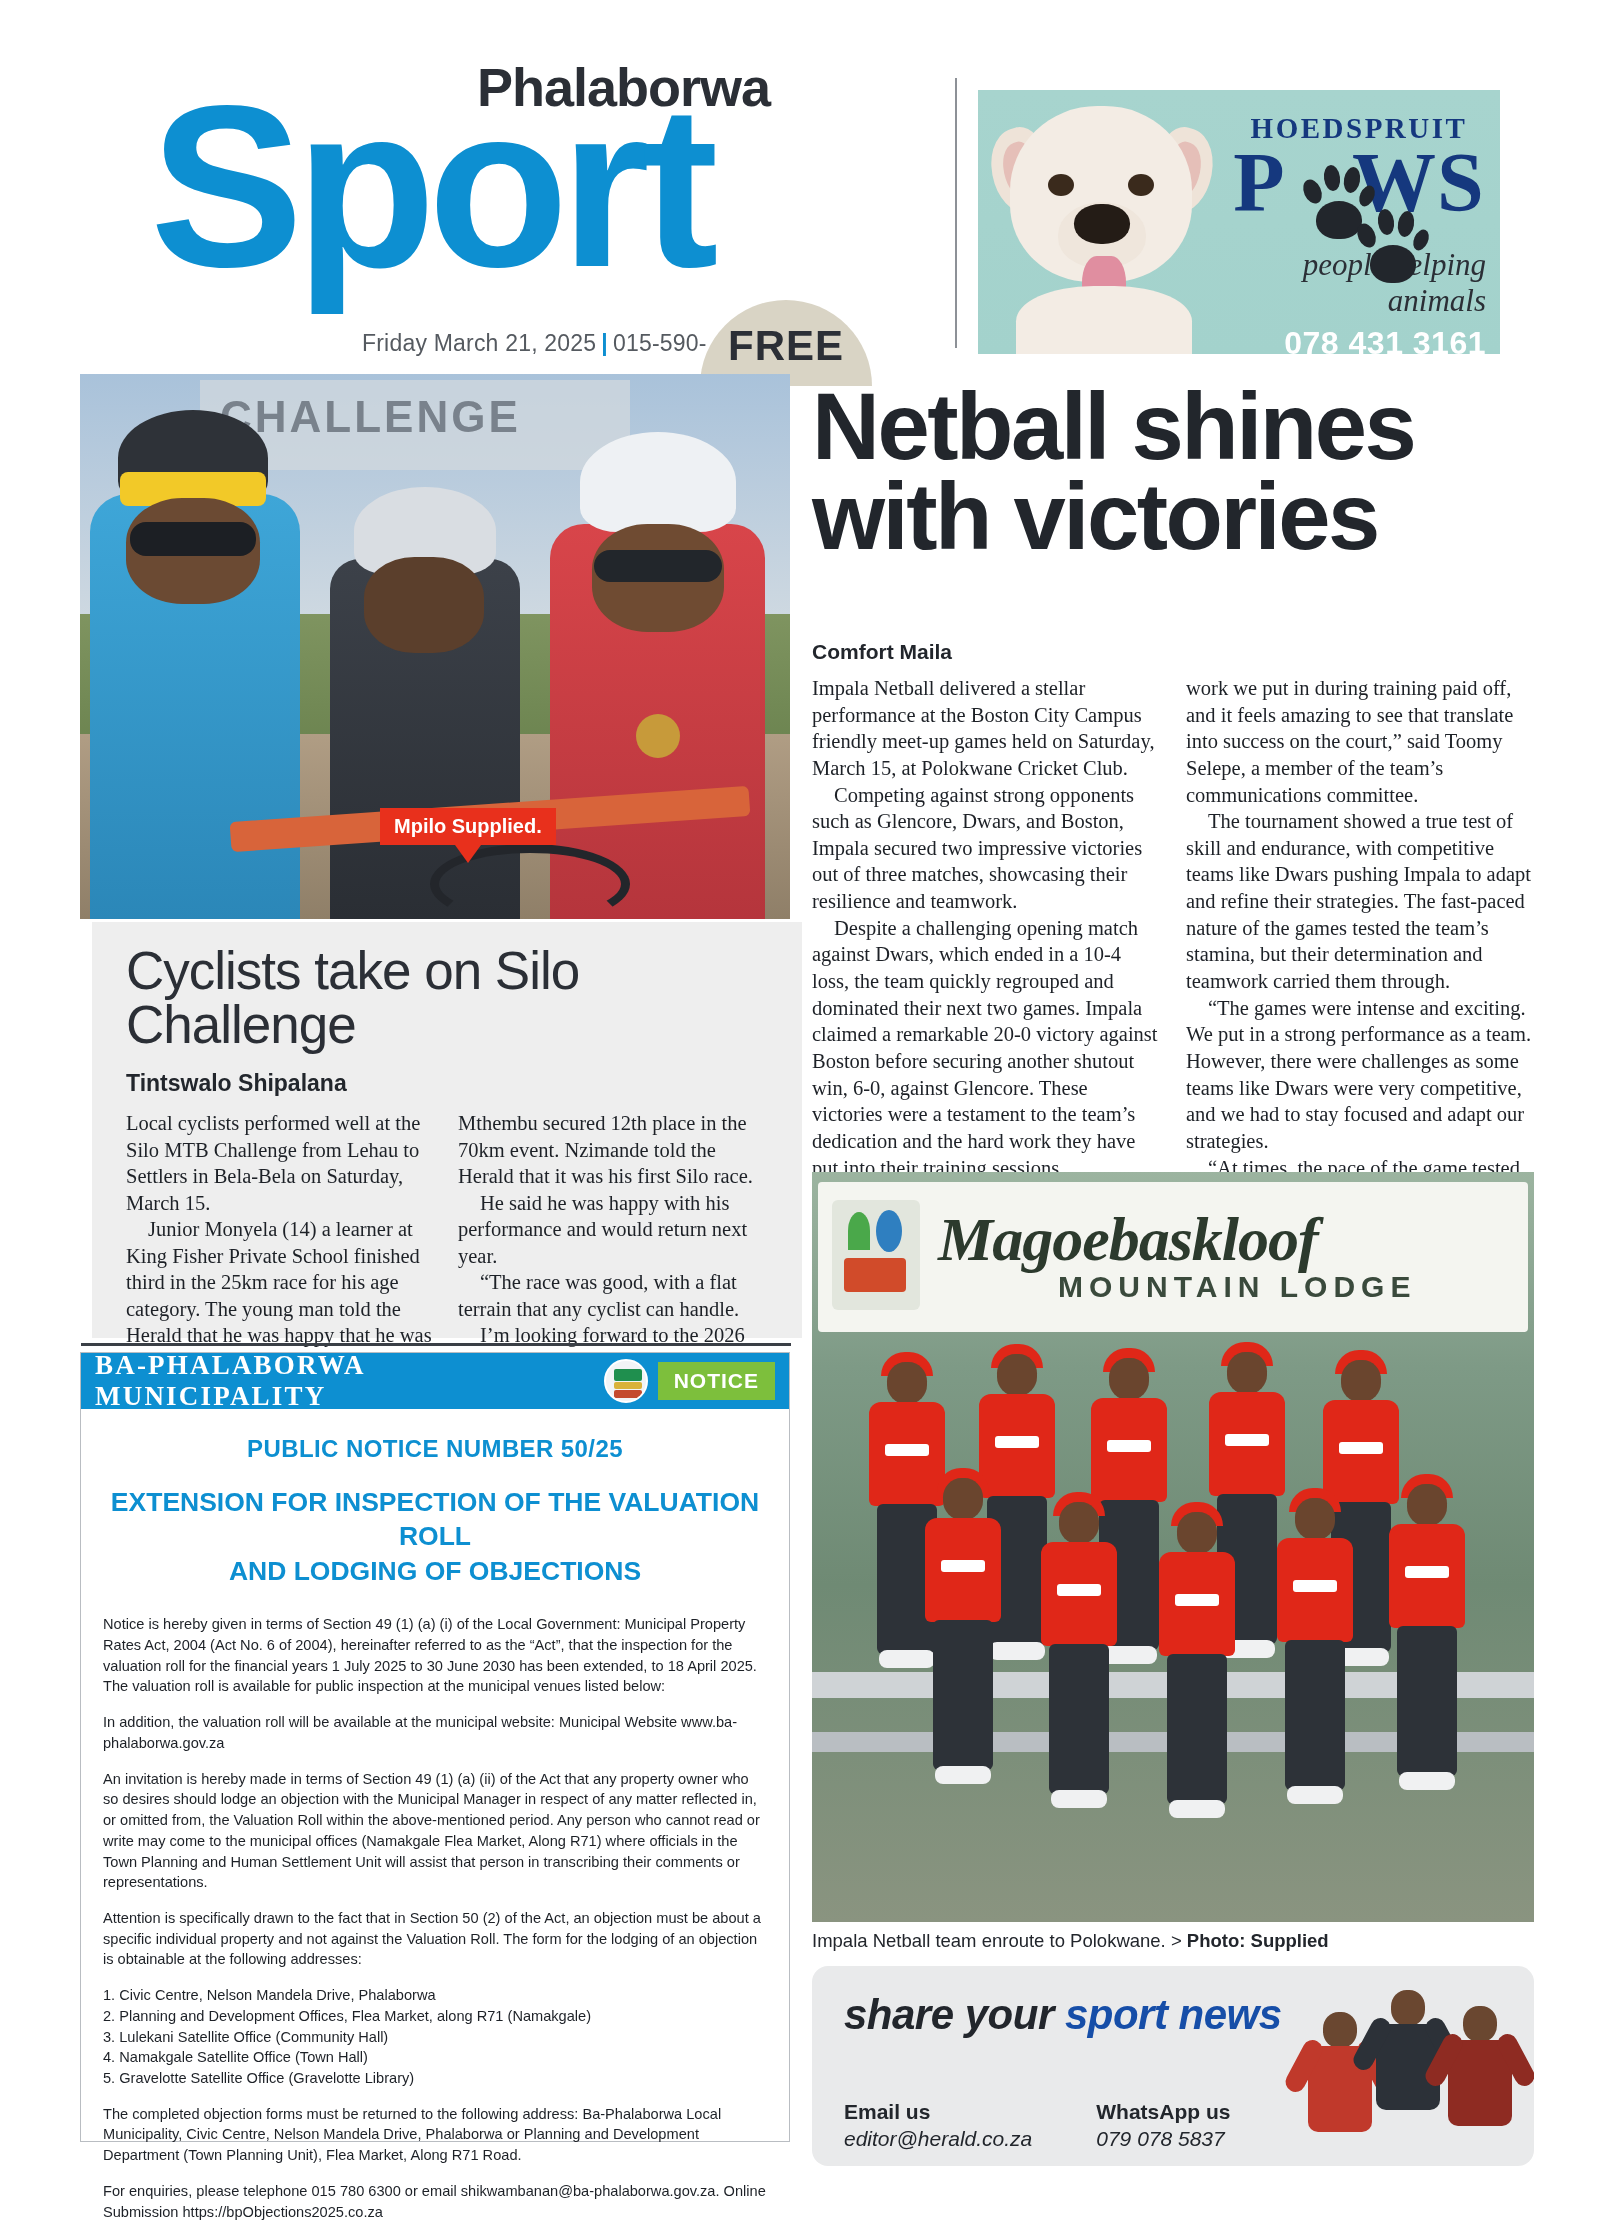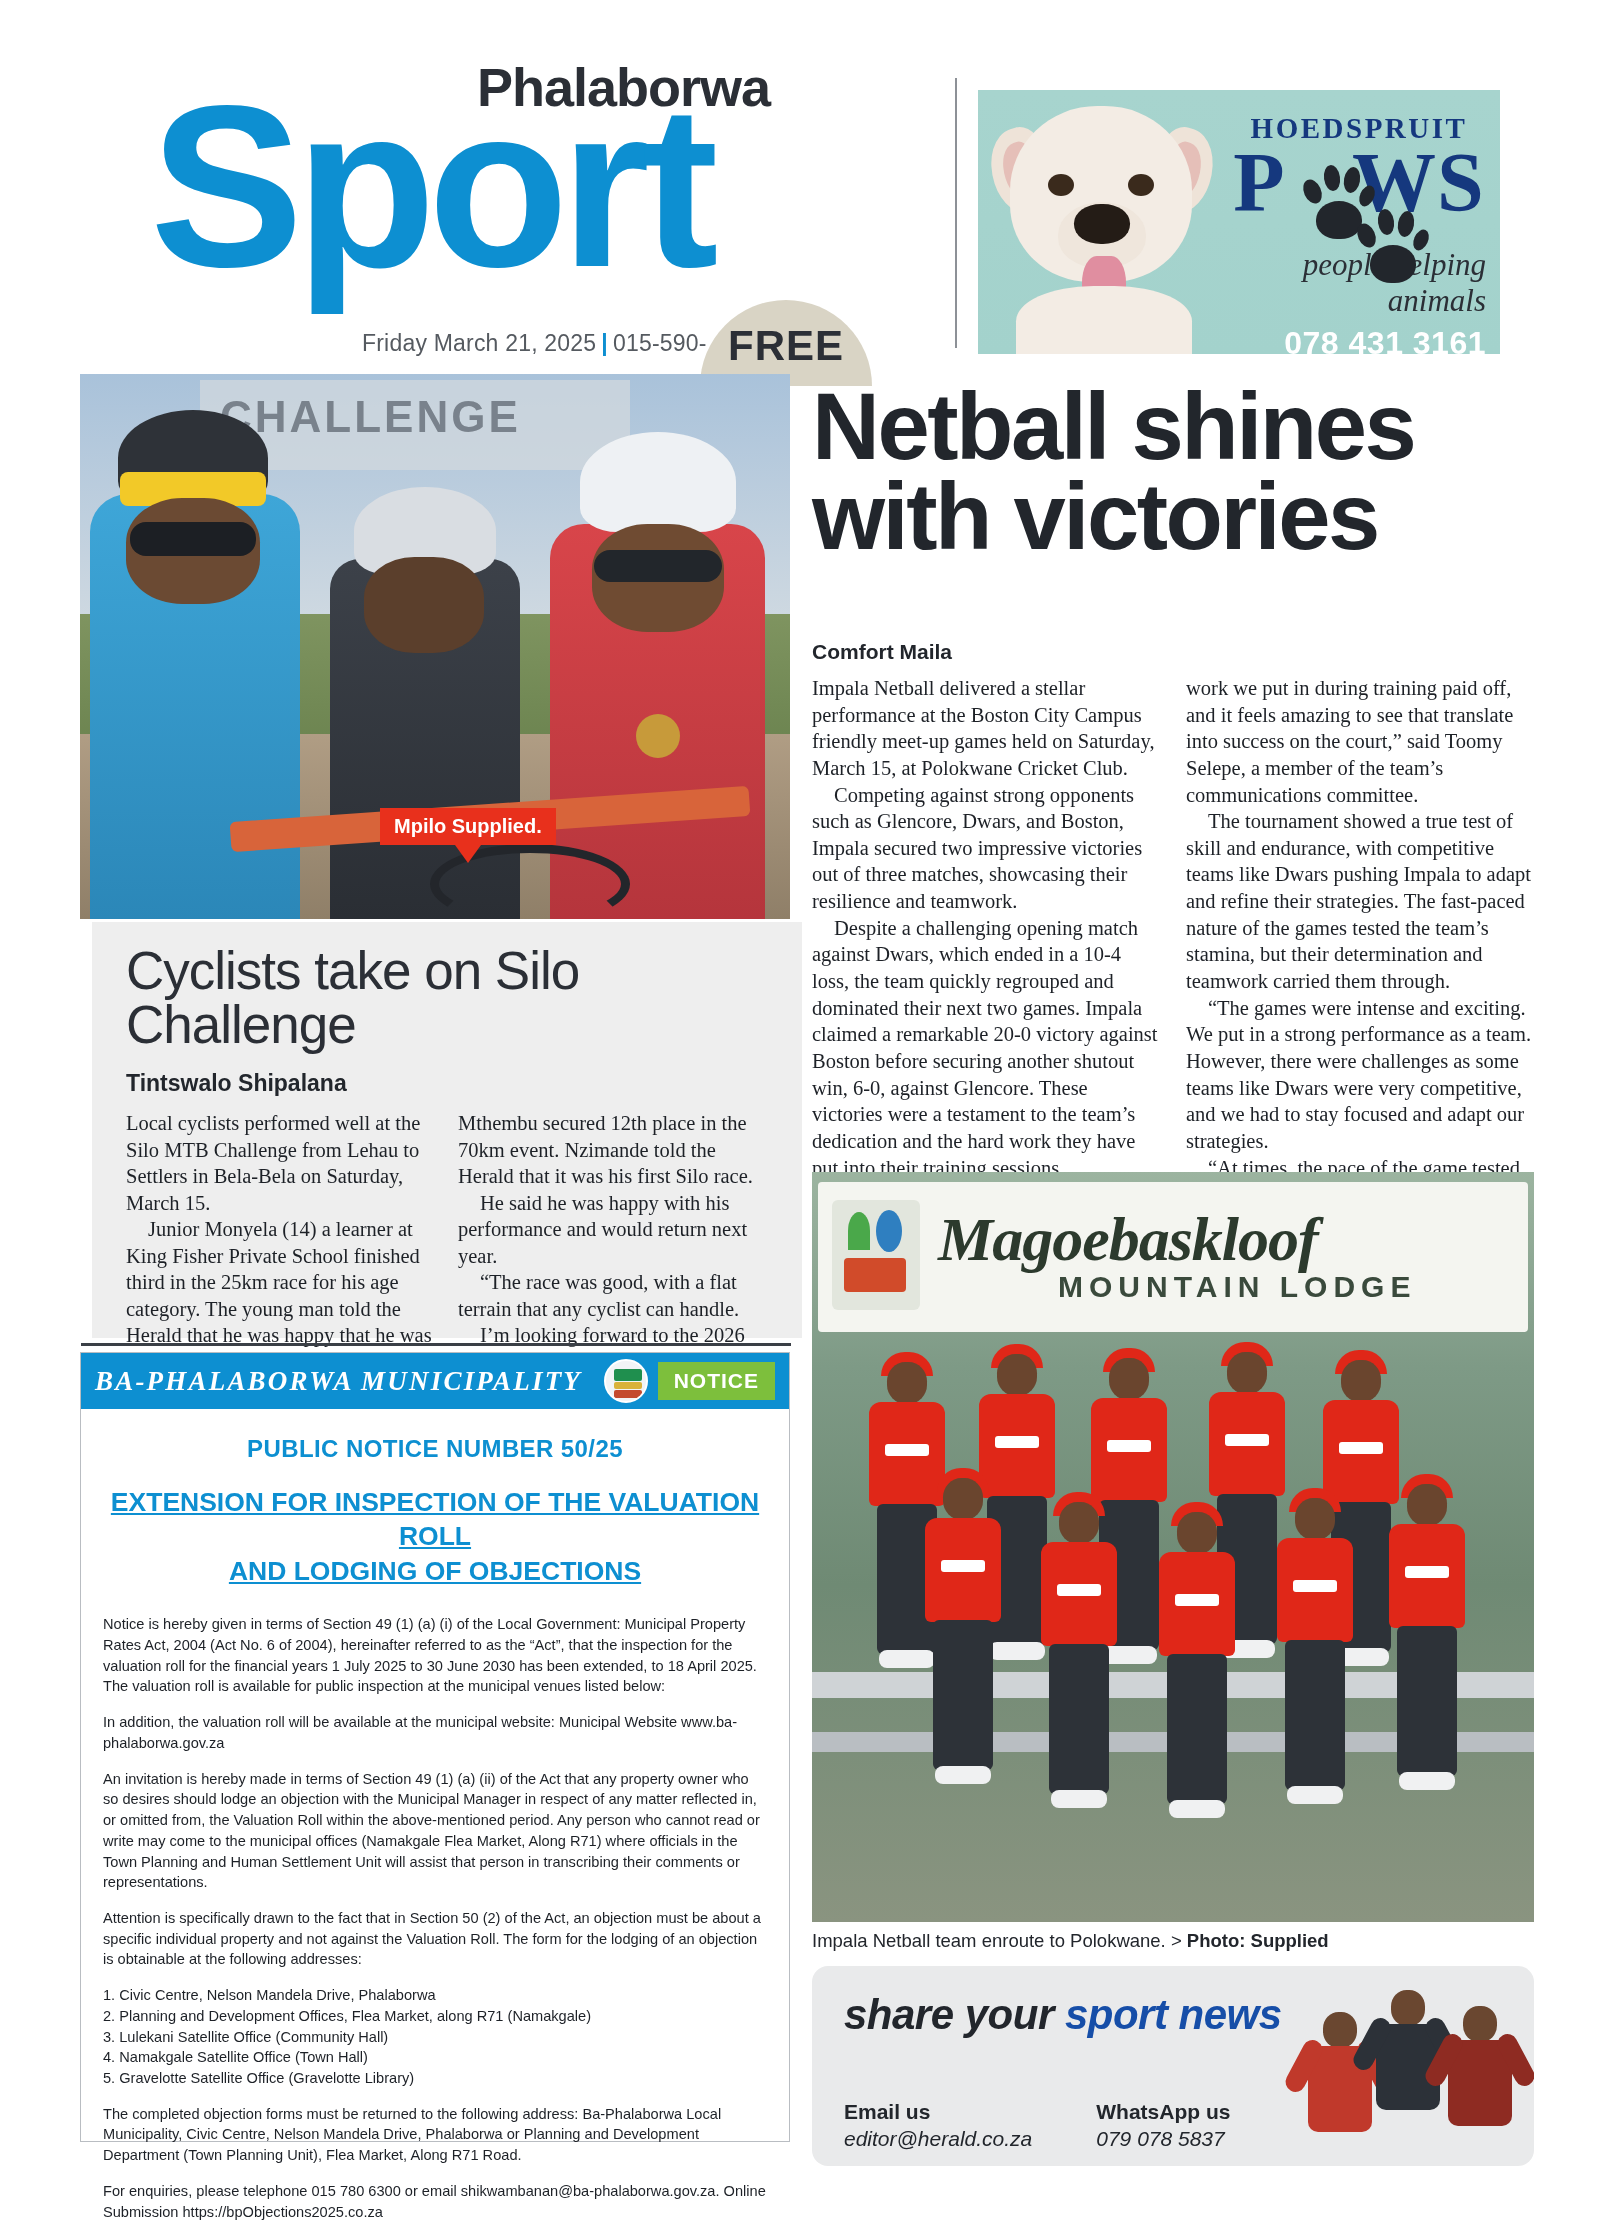--- a/index.html
+++ b/index.html
@@ -148,42 +148,42 @@
     position: absolute; left: 80px; top: 1352px; width: 710px; height: 790px;
     background: #ffffff; border: 1px solid #b9bdc2;
   }
   .muni-topline { position:absolute; left: 0; top: -10px; width: 710px; height: 3px; background: #3a3f46; }
   .muni-bar {
     height: 56px; background: #0d8fd1; display: flex; align-items: center;
     padding: 0 14px; position: relative;
   }
   .muni-bar-title {
     font-family: "Liberation Serif", serif; font-weight: 700; color: #ffffff;
-    font-size: 27px; letter-spacing: 2.2px; flex: 1; font-style: italic;
+    font-size: 27px; letter-spacing: 2.2px; flex: 1;
   }
   .muni-crest {
     width: 44px; height: 44px; border-radius: 50%; background: #f2f4f6;
     border: 2px solid #ffffff; position: relative; margin-right: 10px; overflow:hidden;
   }
   .muni-crest i { position:absolute; border-radius: 2px; display:block; }
   .muni-crest .c1 { left: 8px; top: 8px; width: 28px; height: 12px; background: #1f8f4e; }
   .muni-crest .c2 { left: 8px; top: 21px; width: 28px; height: 7px; background: #d9b23a; }
   .muni-crest .c3 { left: 8px; top: 29px; width: 28px; height: 8px; background: #c44a2e; }
   .muni-notice-tag {
     background: #7dbf3c; color: #ffffff; font-size: 21px; font-weight: 700;
     padding: 7px 16px; letter-spacing: 1px;
   }
   .muni-body { padding: 26px 22px 0; }
   .muni-num {
     text-align: center; color: #0d8fd1; font-size: 24px; font-weight: 700;
     letter-spacing: 0.4px; margin-bottom: 22px;
   }
   .muni-title {
     text-align: center; color: #0d8fd1; font-size: 26.5px; font-weight: 700;
-    line-height: 1.3; margin-bottom: 26px; text-decoration: underline;
+    line-height: 1.3; margin-bottom: 26px;
   }
   .muni-p { font-size: 14.6px; line-height: 1.42; color: #1d2127; margin-bottom: 15px; }
 
   
   .net-photo {
     position: absolute; left: 812px; top: 1172px; width: 722px; height: 750px;
     background: linear-gradient(180deg,#9cb4a0 0%,#7e9a86 26%,#6f8a74 55%,#8a9480 100%);
     overflow: hidden;
   }
   .np-sign {

